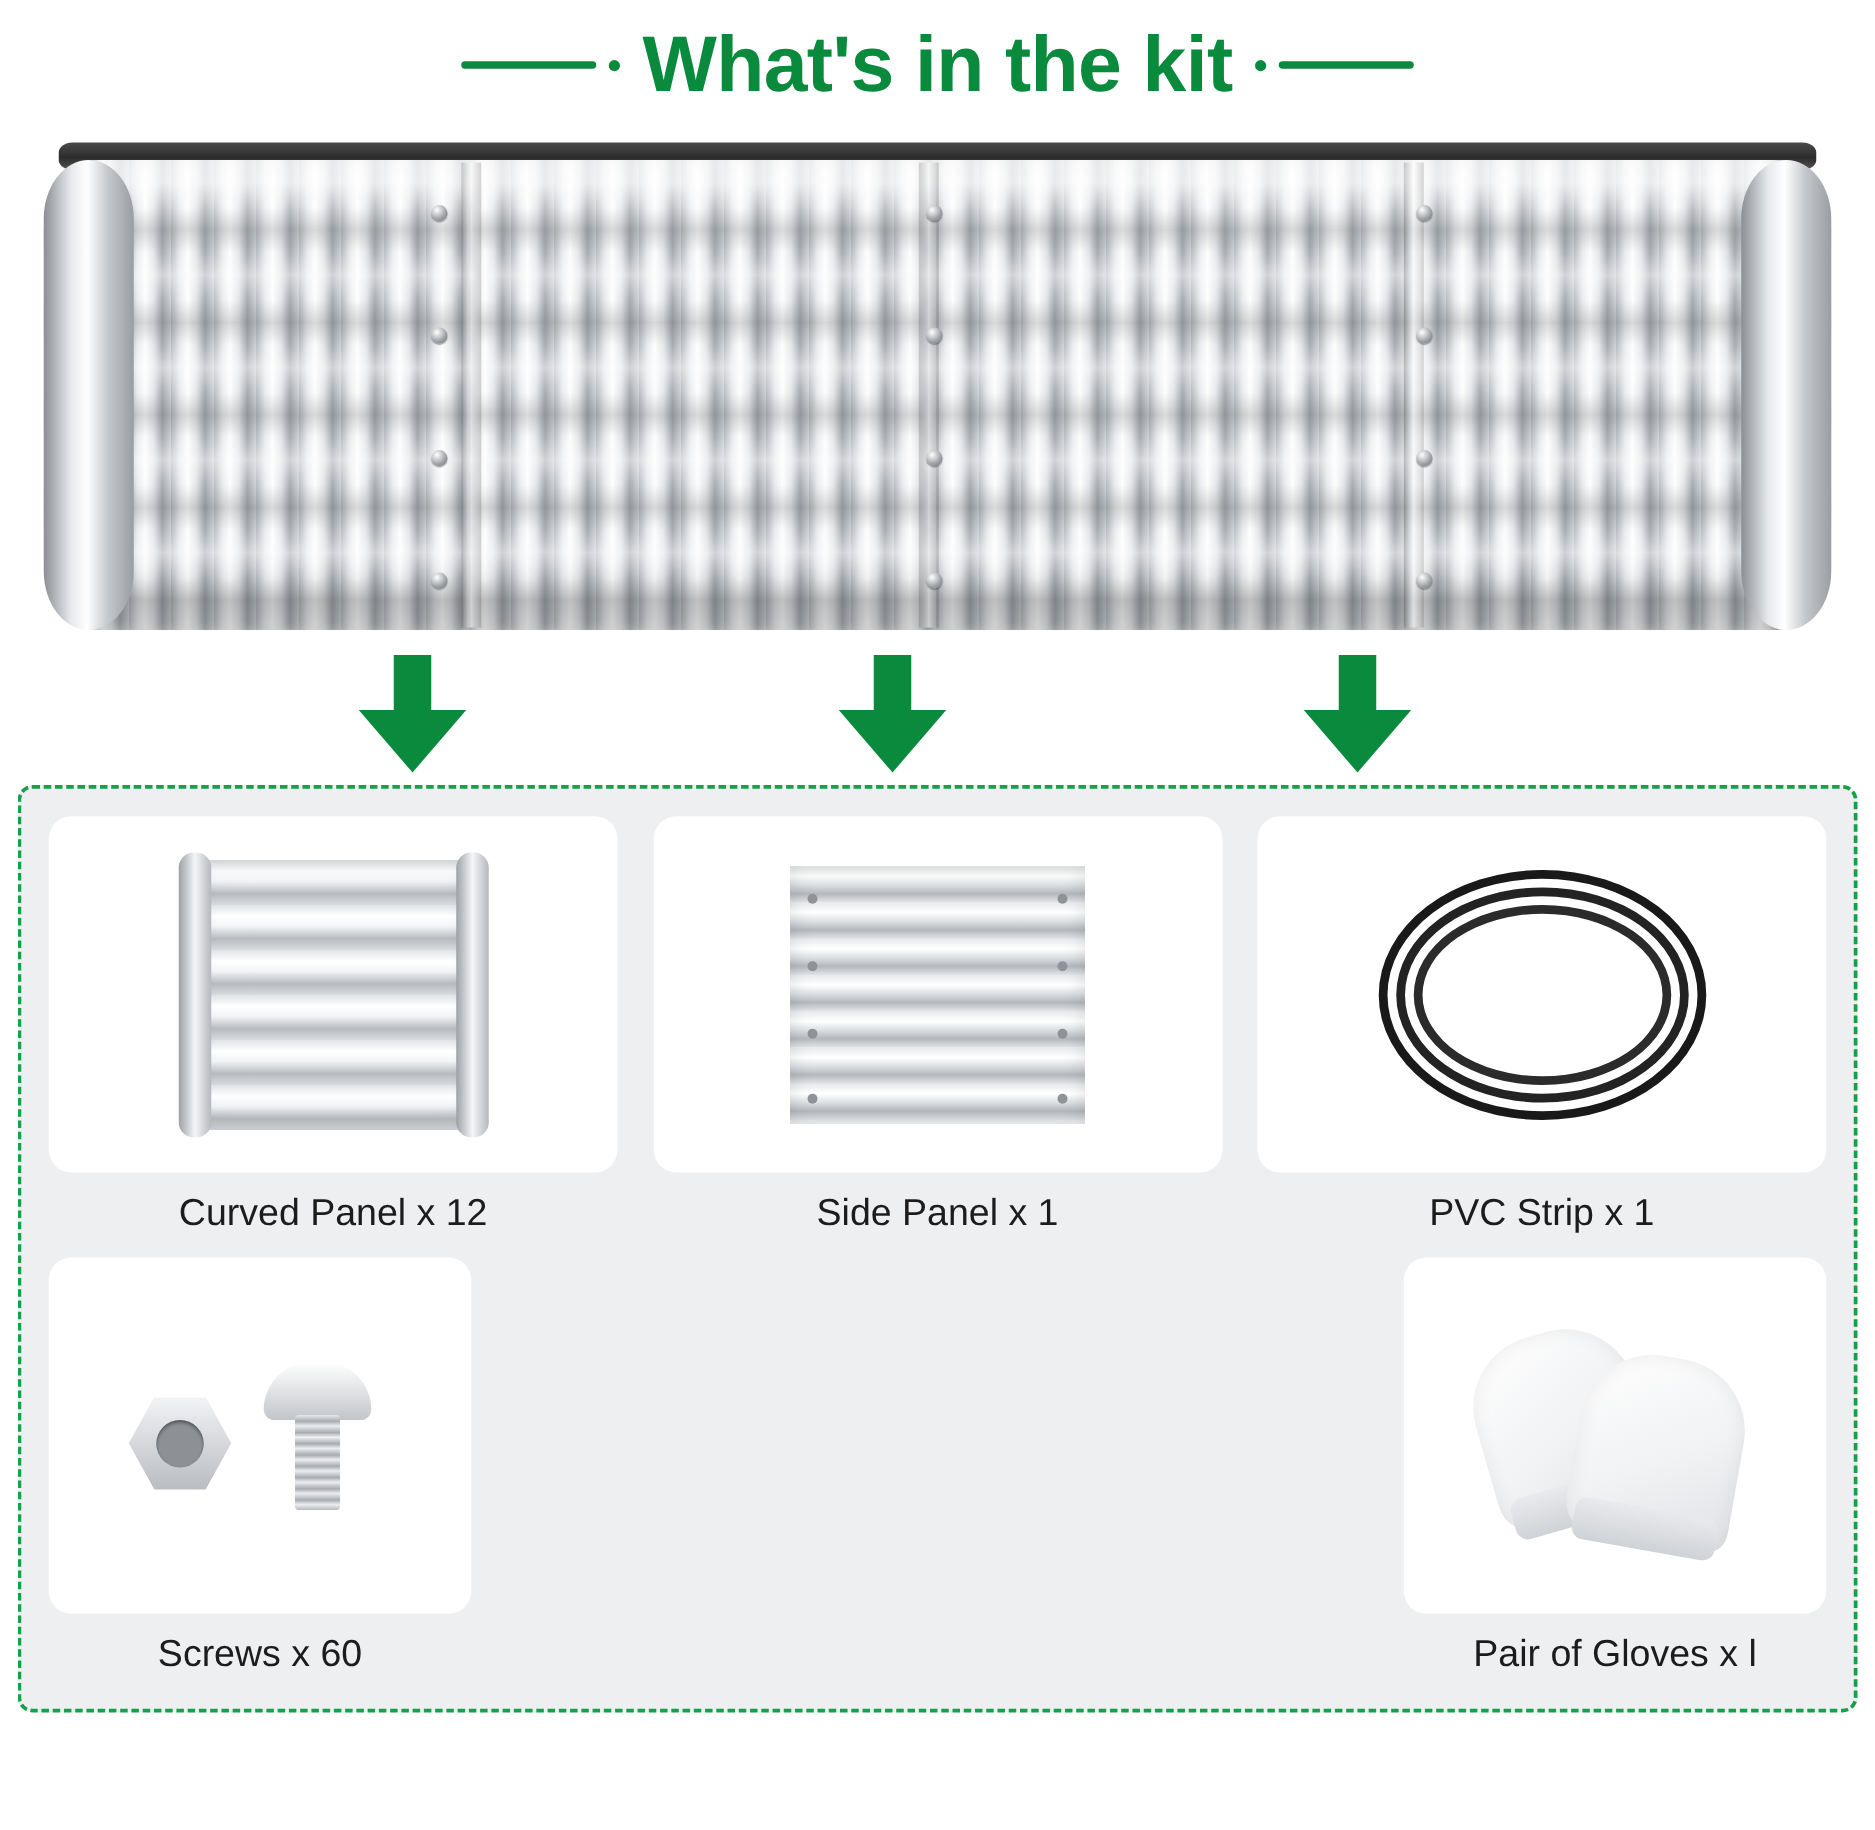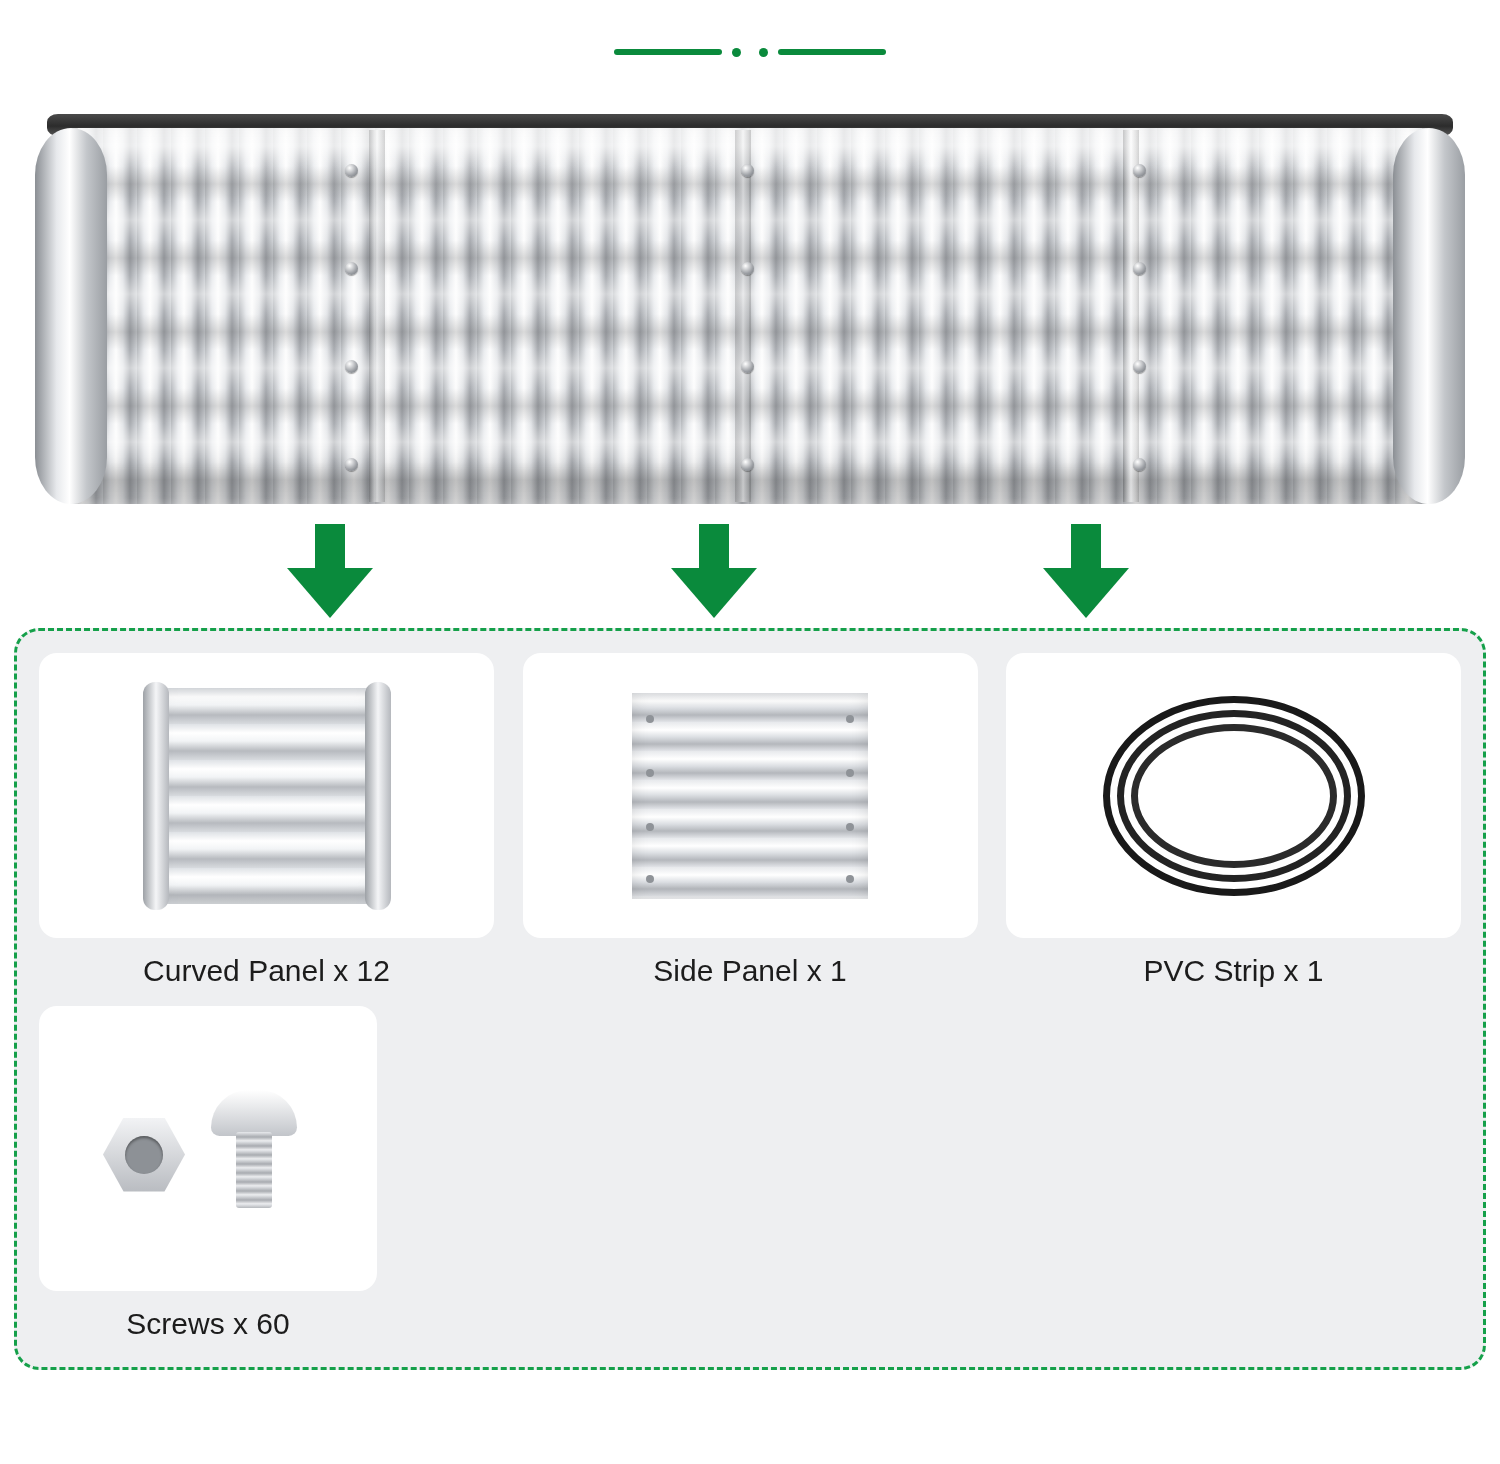--- a/index.html
+++ b/index.html
@@ -159,21 +159,21 @@
     border-right: 43px solid transparent;
     border-top: 50px solid #0a8a3c;
   }
 
   
   .kit {
     position: relative;
     width: 1472px;
     margin: 0 auto;
     border: 3px dashed #15a04a;
-    border-radius: 25px;
+    border-radius: 12px;
     background: #eeeff1;
     padding: 22px 22px 26px 22px;
     box-sizing: border-box;
   }
   .row {
     display: flex;
     justify-content: space-between;
     gap: 18px;
   }
   .row.second {
@@ -385,20 +385,21 @@
   }
 </style>
 </head>
 <body>
 
 <div class="header">
   <span class="rule">
     <span class="bar"></span>
     <span class="dot"></span>
   </span>
+  <span class="title">What's in the kit</span>
   <span class="rule">
     <span class="dot"></span>
     <span class="bar"></span>
   </span>
 </div>
 
 <div class="hero">
   <div class="bed">
     <div class="bed-rim"></div>
     <div class="bed-body"></div>
@@ -490,17 +491,30 @@
           <span class="nut">
               <span class="hole"></span>
             </span>
           <span class="bolt-head"></span>
           <span class="bolt-shaft"></span>
         </div>
       </div>
       <div class="label">Screws x 60</div>
     </div>
 
+    <div class="item">
+      <div class="card">
+        <div class="art-gloves">
+          <span class="glove g1">
+              <span class="cuff"></span>
+            </span>
+          <span class="glove g2">
+              <span class="cuff"></span>
+            </span>
+        </div>
+      </div>
+      <div class="label">Pair of Gloves x l</div>
+    </div>
 
 
 
   </div>
 </div>
 
 </body></html>

